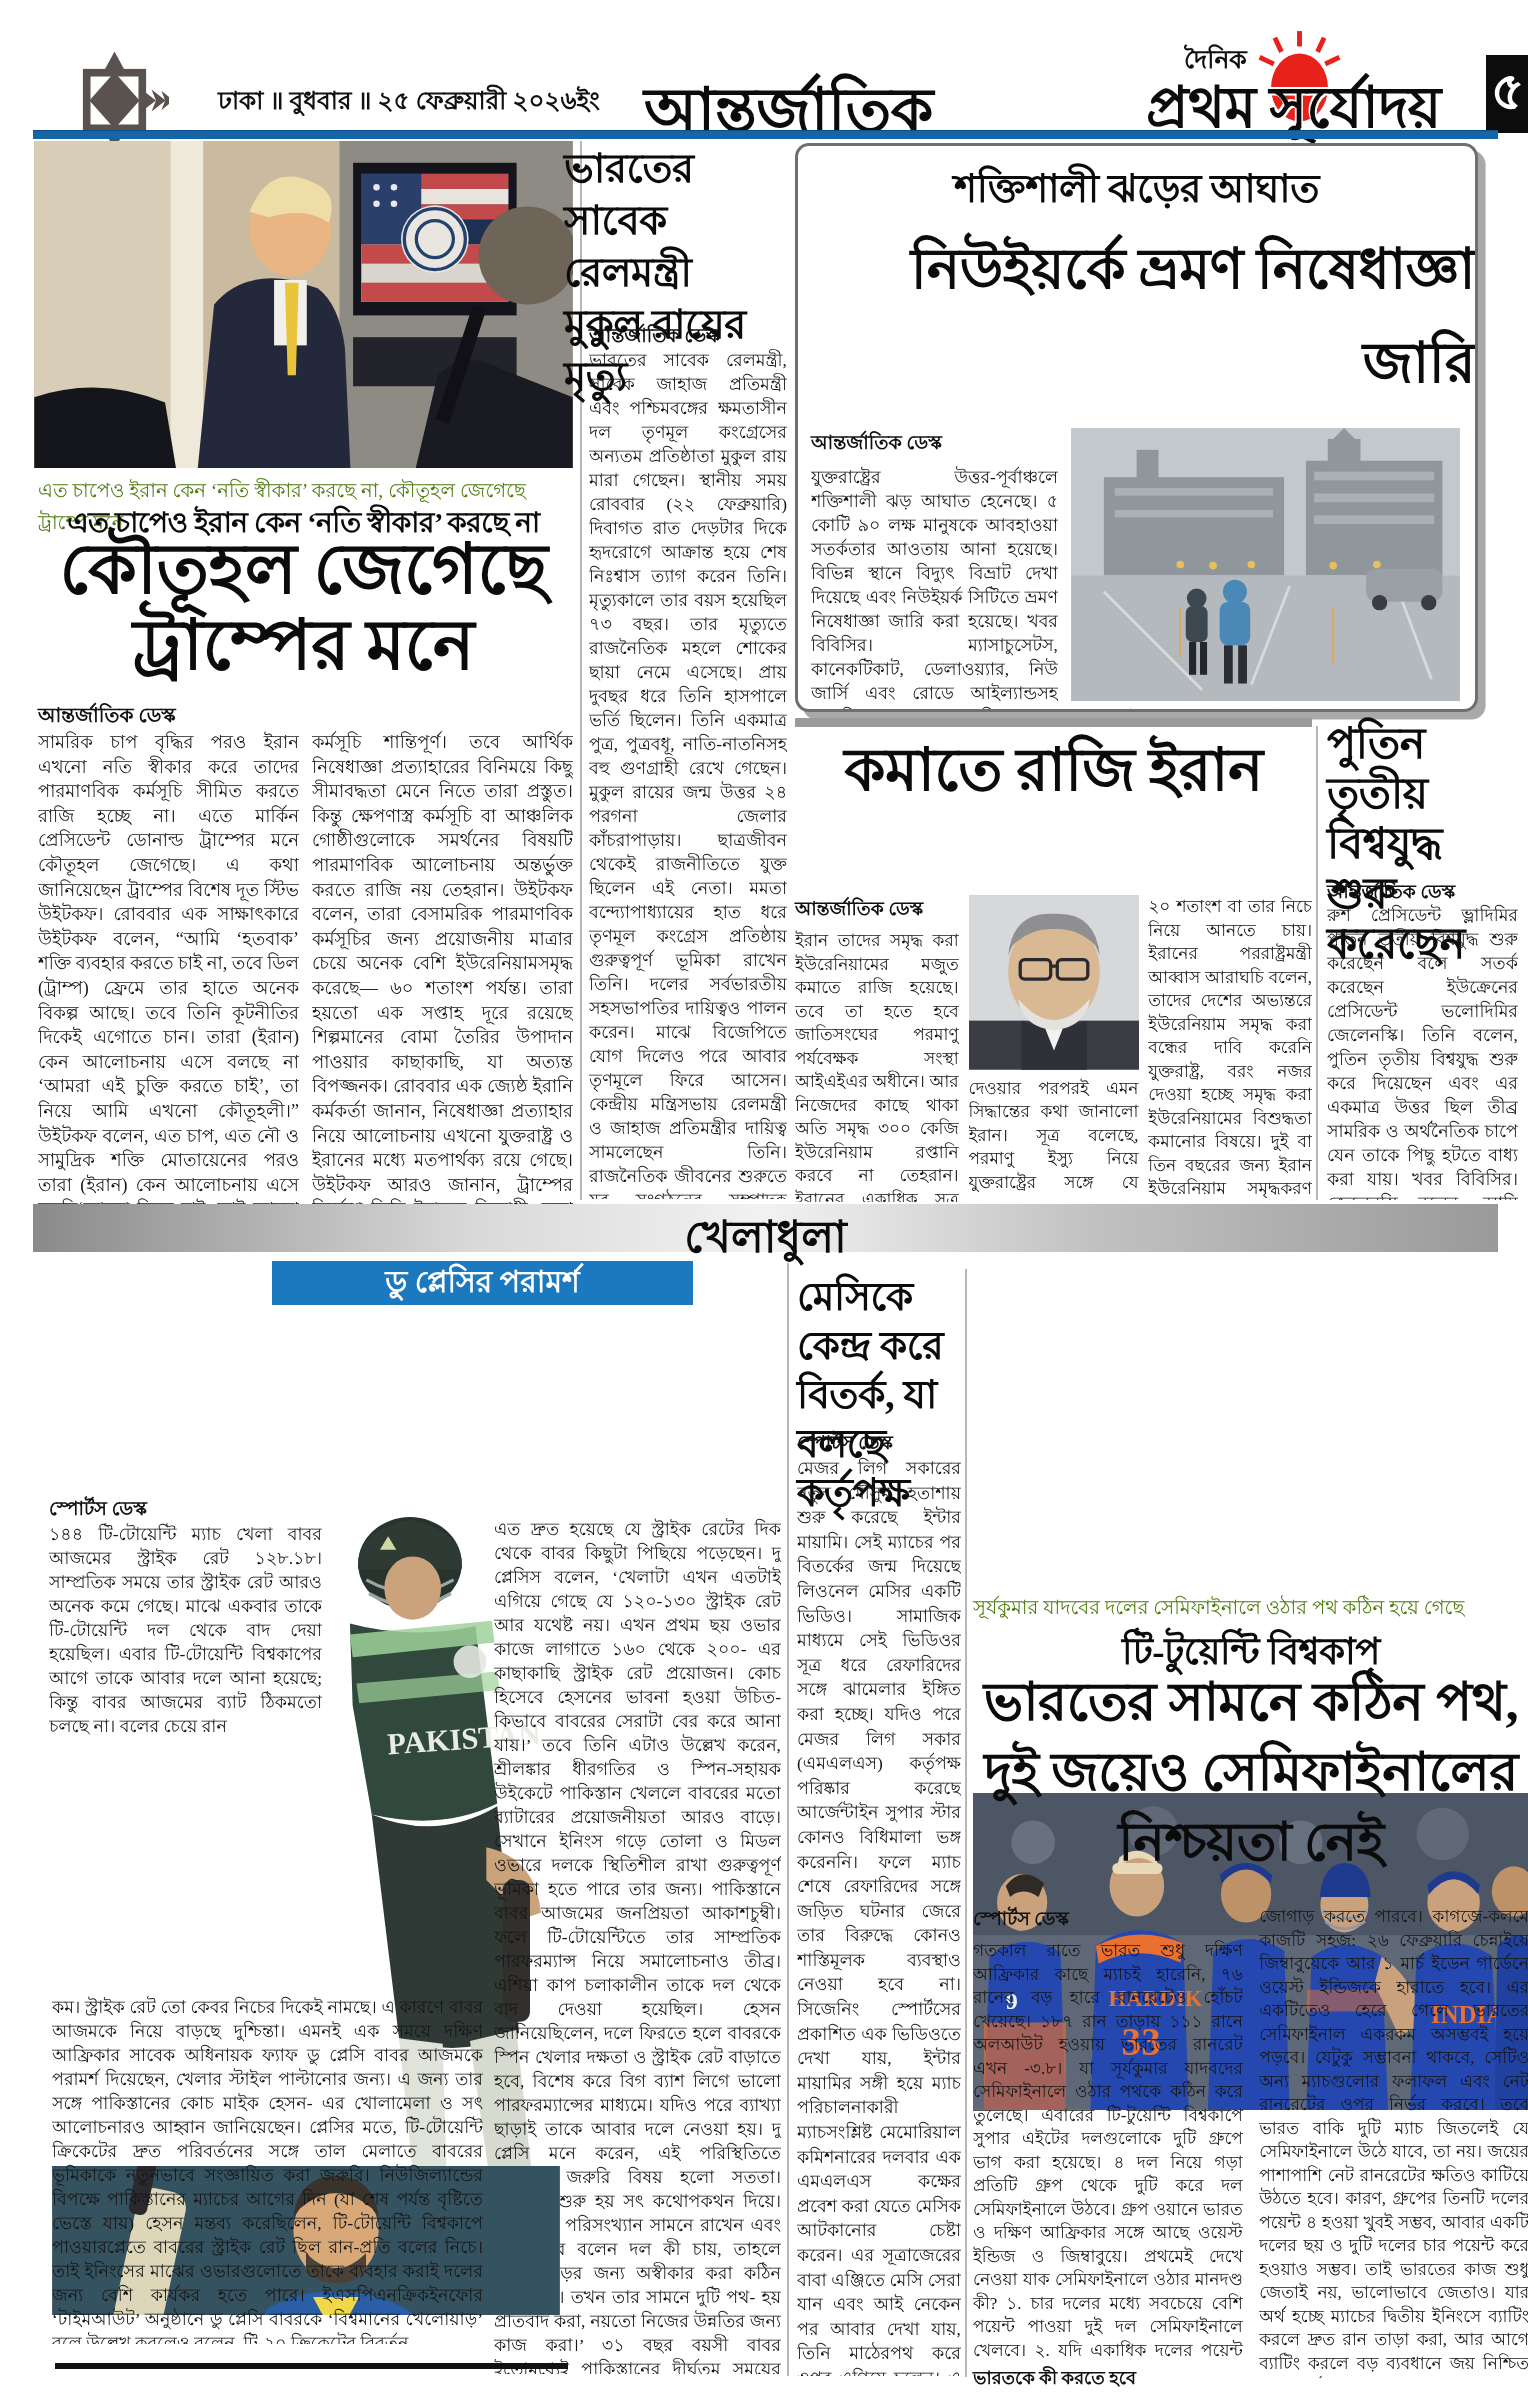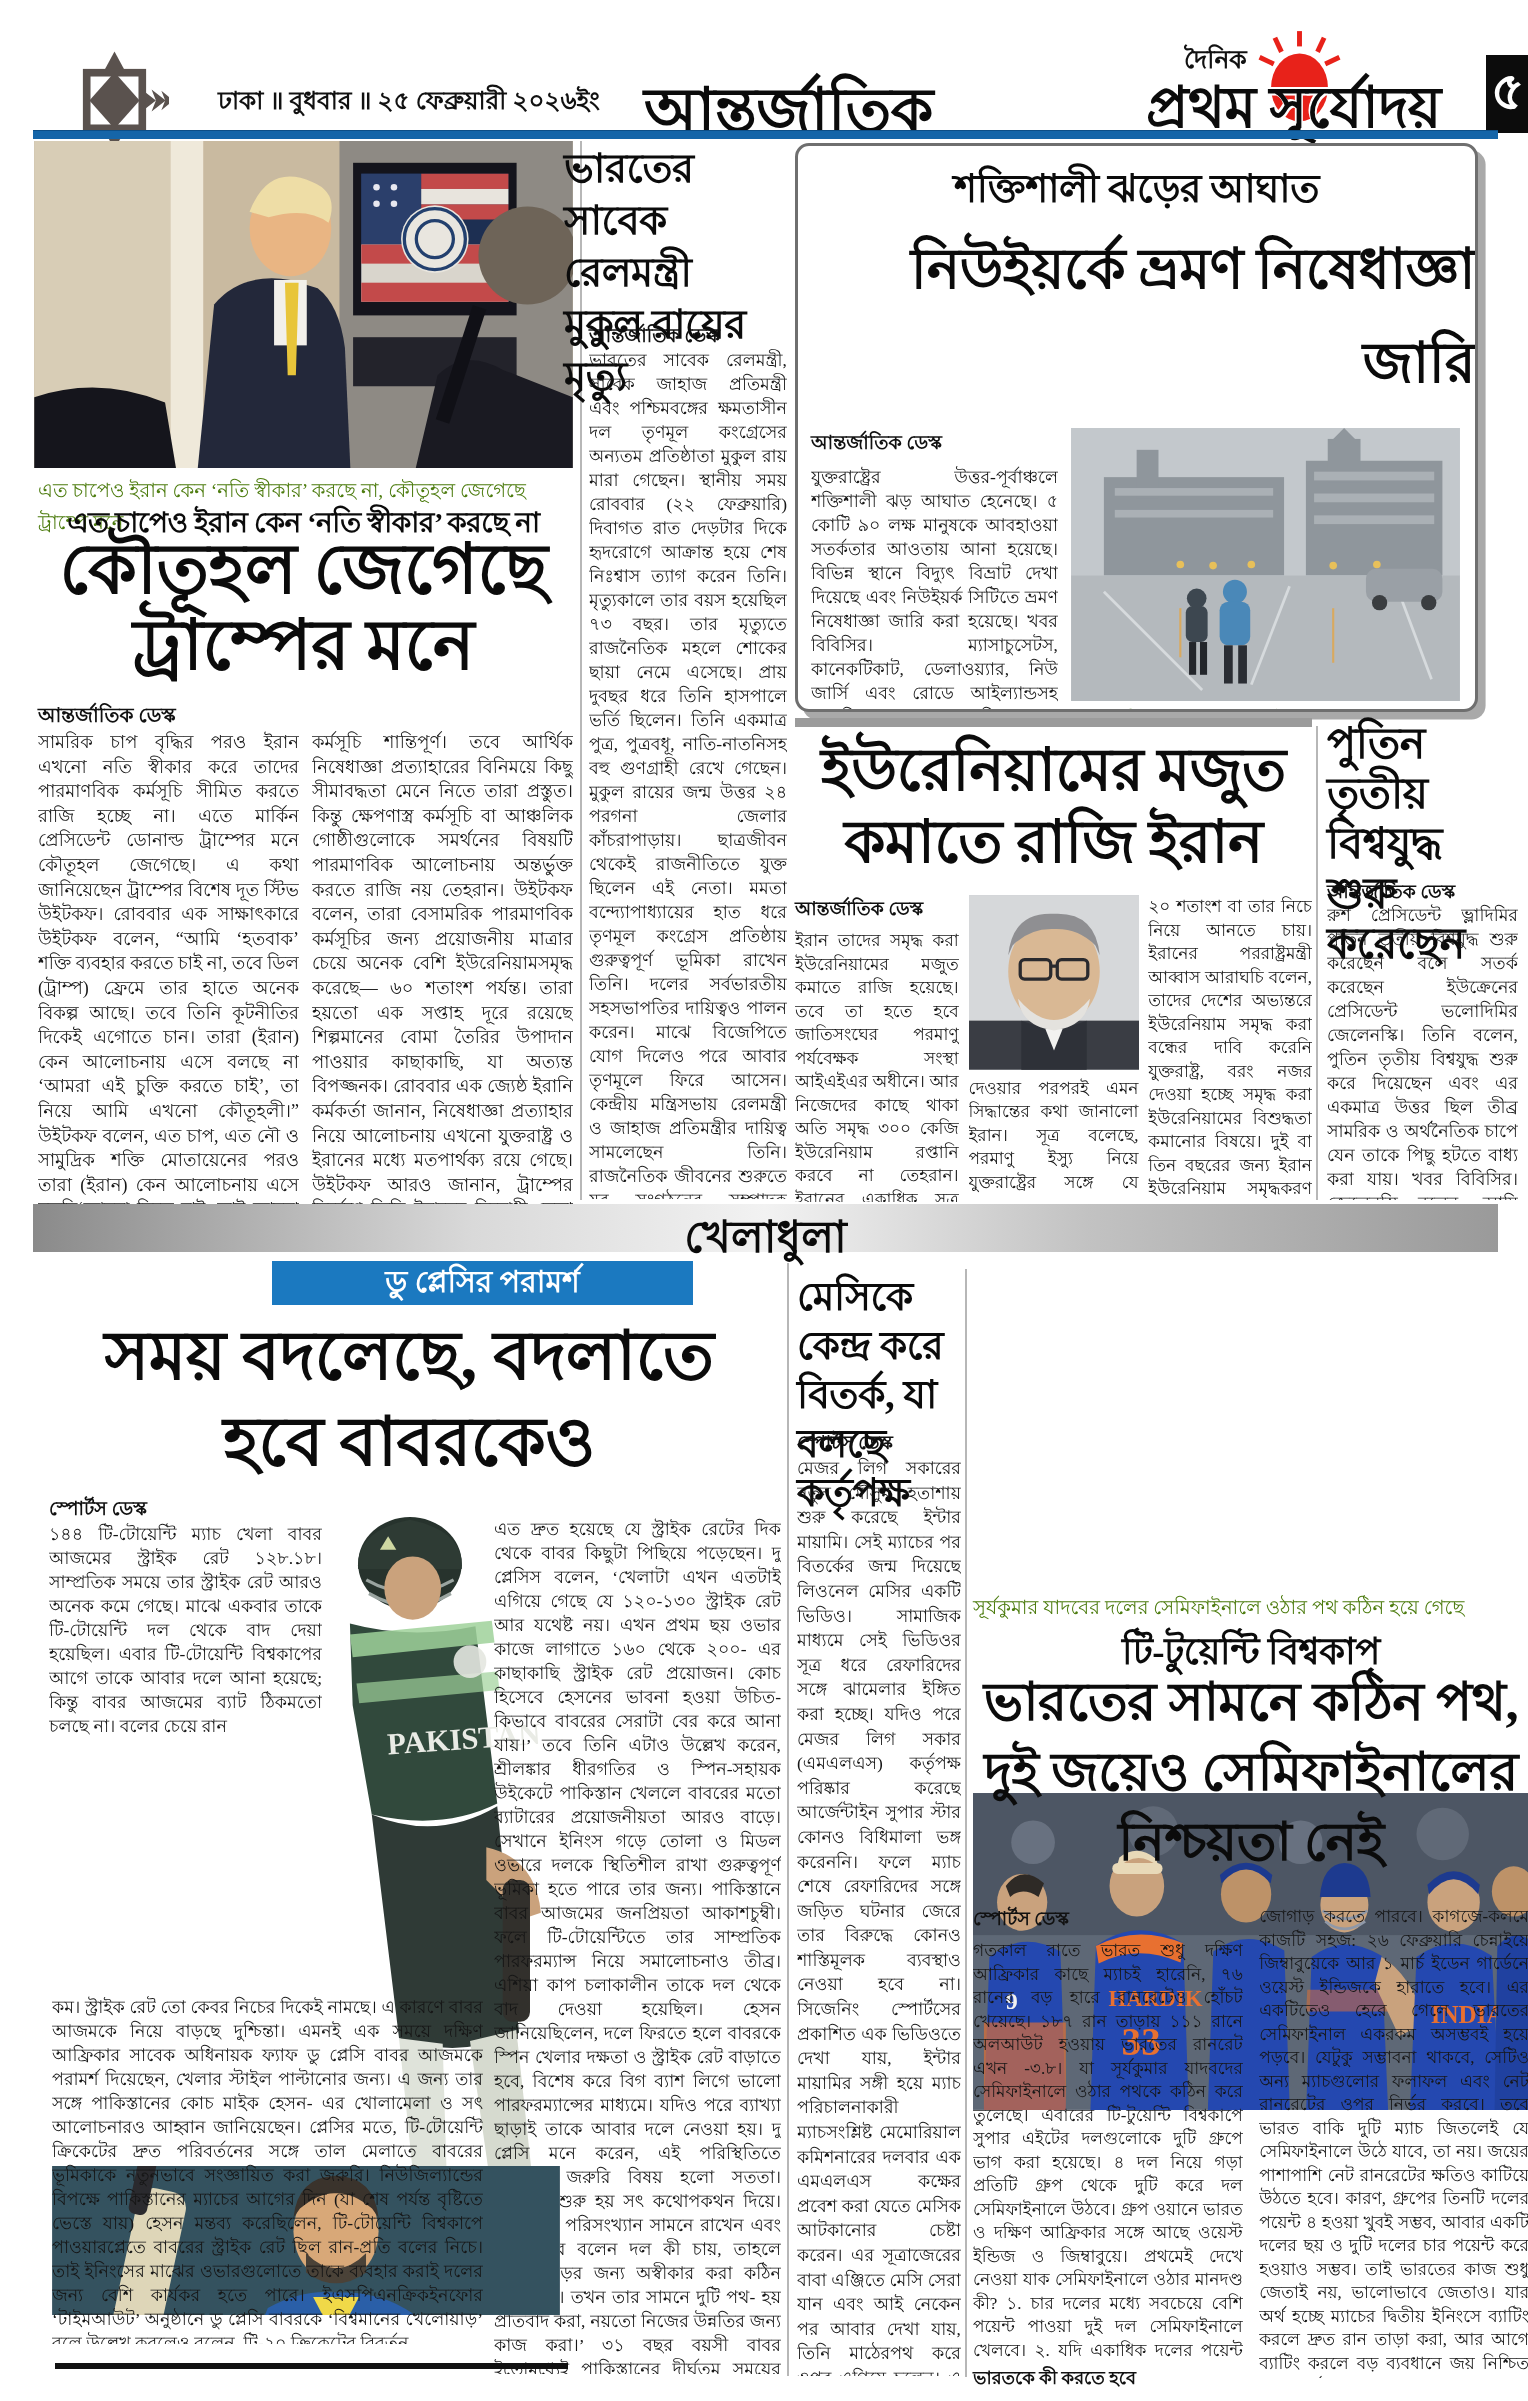--- a/index.html
+++ b/index.html
@@ -183,21 +183,20 @@
           </svg>
         </div>
         <div class="caption" style="margin-top:5.5px;font-size:18.6px;">শক্তিশালী ঝড়ের আঘাত, নিউইয়র্কে ভ্রমণ নিষেধাজ্ঞা জারি</div>
 
       </div>
     </div>
   </div>
 
   <div class="abs" style="left:795px;top:718px;width:517px;height:8.7px;background:#9b9b9b;"></div>
   <div class="abs hl" style="left:795px;top:734px;width:517px;font-size:59px;line-height:72px;text-align:center;">
-    <div>ইউরেনিয়ামের মজুত</div>
     <div>কমাতে রাজি ইরান</div>
   </div>
   <div class="abs" style="left:795px;top:895px;width:517px;height:305px;display:flex;gap:9.8px;">
     <div style="width:164px;">
       <div class="byline" style="font-size:18.6px;">আন্তর্জাতিক ডেস্ক</div>
       <div class="body-txt" style="font-size:17px;line-height:23.5px;margin-top:3.3px;height:273px;overflow:hidden;">ইরান তাদের সমৃদ্ধ করা ইউরেনিয়ামের মজুত কমাতে রাজি হয়েছে। তবে তা হতে হবে জাতিসংঘের পরমাণু পর্যবেক্ষক সংস্থা আইএইএর অধীনে। আর নিজেদের কাছে থাকা অতি সমৃদ্ধ ৩০০ কেজি ইউরেনিয়াম রপ্তানি করবে না তেহরান। ইরানের একাধিক সূত্র ব্রিটিশ পত্রিকা দ্য গার্ডিয়ানকে এ তথ্য জানিয়েছে। দেশটিতে নতুন করে শিক্ষার্থীদের সরকারবিরোধী বিক্ষোভ দেখা</div>
     </div>
     <div style="width:170px;">
       <div class="photo" style="width:170px;height:175px;">
         <svg width="170" height="175" viewBox="0 0 312 320">
@@ -223,24 +222,20 @@
   <div class="abs byline" style="left:1327px;top:878px;font-size:18.6px;">আন্তর্জাতিক ডেস্ক</div>
   <div class="abs body-txt" style="left:1327px;top:903px;width:191px;height:297px;overflow:hidden;font-size:17.5px;line-height:24px;">রুশ প্রেসিডেন্ট ভ্লাদিমির পুতিন তৃতীয় বিশ্বযুদ্ধ শুরু করেছেন বলে সতর্ক করেছেন ইউক্রেনের প্রেসিডেন্ট ভলোদিমির জেলেনস্কি। তিনি বলেন, পুতিন তৃতীয় বিশ্বযুদ্ধ শুরু করে দিয়েছেন এবং এর একমাত্র উত্তর ছিল তীব্র সামরিক ও অর্থনৈতিক চাপে যেন তাকে পিছু হটতে বাধ্য করা যায়। খবর বিবিসির। জেলেনস্কি বলেন, আমি বিশ্বাস করি যে, পুতিন এরইমধ্যে এটা শুরু করে দিয়েছেন। প্রশ্ন হলো তিনি কতটা অঞ্চল দখল করতে পারবেন এবং কীভাবে তাকে থামাতে পারবেন... রাশিয়া বিশ্বের ওপর একটি ভিন্ন জীবনধারা চাপিয়ে দিতে এবং মানুষের নিজের জন্য বেছে নেওয়া জীবন পরিবর্তন করতে চান। যুদ্ধবিরতির অংশ হিসেবে ইউক্রেনের আরও জমি রাশিয়ার কাছে হস্তান্তরের দাবি জানিয়ে আসছে মস্কো।</div>
 
   <div class="abs" id="sports-band">
     <span class="lbl">খেলাধুলা</span>
   </div>
 
   <div class="abs" id="kicker-box">
     <span>ডু প্লেসির পরামর্শ</span>
   </div>
-  <div class="abs hl" style="left:34px;top:1313px;width:750px;font-size:68px;line-height:86px;text-align:center;">
-    <div>সময় বদলেছে, বদলাতে</div>
-    <div>হবে বাবরকেও</div>
-  </div>
   <div class="abs byline" style="left:49px;top:1494px;font-size:19px;">স্পোর্টস ডেস্ক</div>
   <div class="abs body-txt" style="left:49px;top:1522px;width:273px;height:251px;overflow:hidden;font-size:17.5px;line-height:24px;">১৪৪ টি-টোয়েন্টি ম্যাচ খেলা বাবর আজমের স্ট্রাইক রেট ১২৮.১৮। সাম্প্রতিক সময়ে তার স্ট্রাইক রেট আরও অনেক কমে গেছে। মাঝে একবার তাকে টি-টোয়েন্টি দল থেকে বাদ দেয়া হয়েছিল। এবার টি-টোয়েন্টি বিশ্বকাপের আগে তাকে আবার দলে আনা হয়েছে; কিন্তু বাবর আজমের ব্যাট ঠিকমতো চলছে না। বলের চেয়ে রান</div>
 
   <div class="abs" style="left:306px;top:1498px;width:257px;height:884px;">
     <svg width="257" height="884" viewBox="0 0 470 1620">
       <ellipse cx="190" cy="120" rx="95" ry="85" fill="#27332d"></ellipse>
       <path d="M95 130 Q90 60 190 40 Q290 60 285 130 Z" fill="#2e3b34"></path>
       <polygon points="150,70 165,95 135,95" fill="#cfd8a2"></polygon>
       <g stroke="#9aa4a0" stroke-width="6" fill="none">
         <path d="M110 150 Q190 195 270 150"></path>

